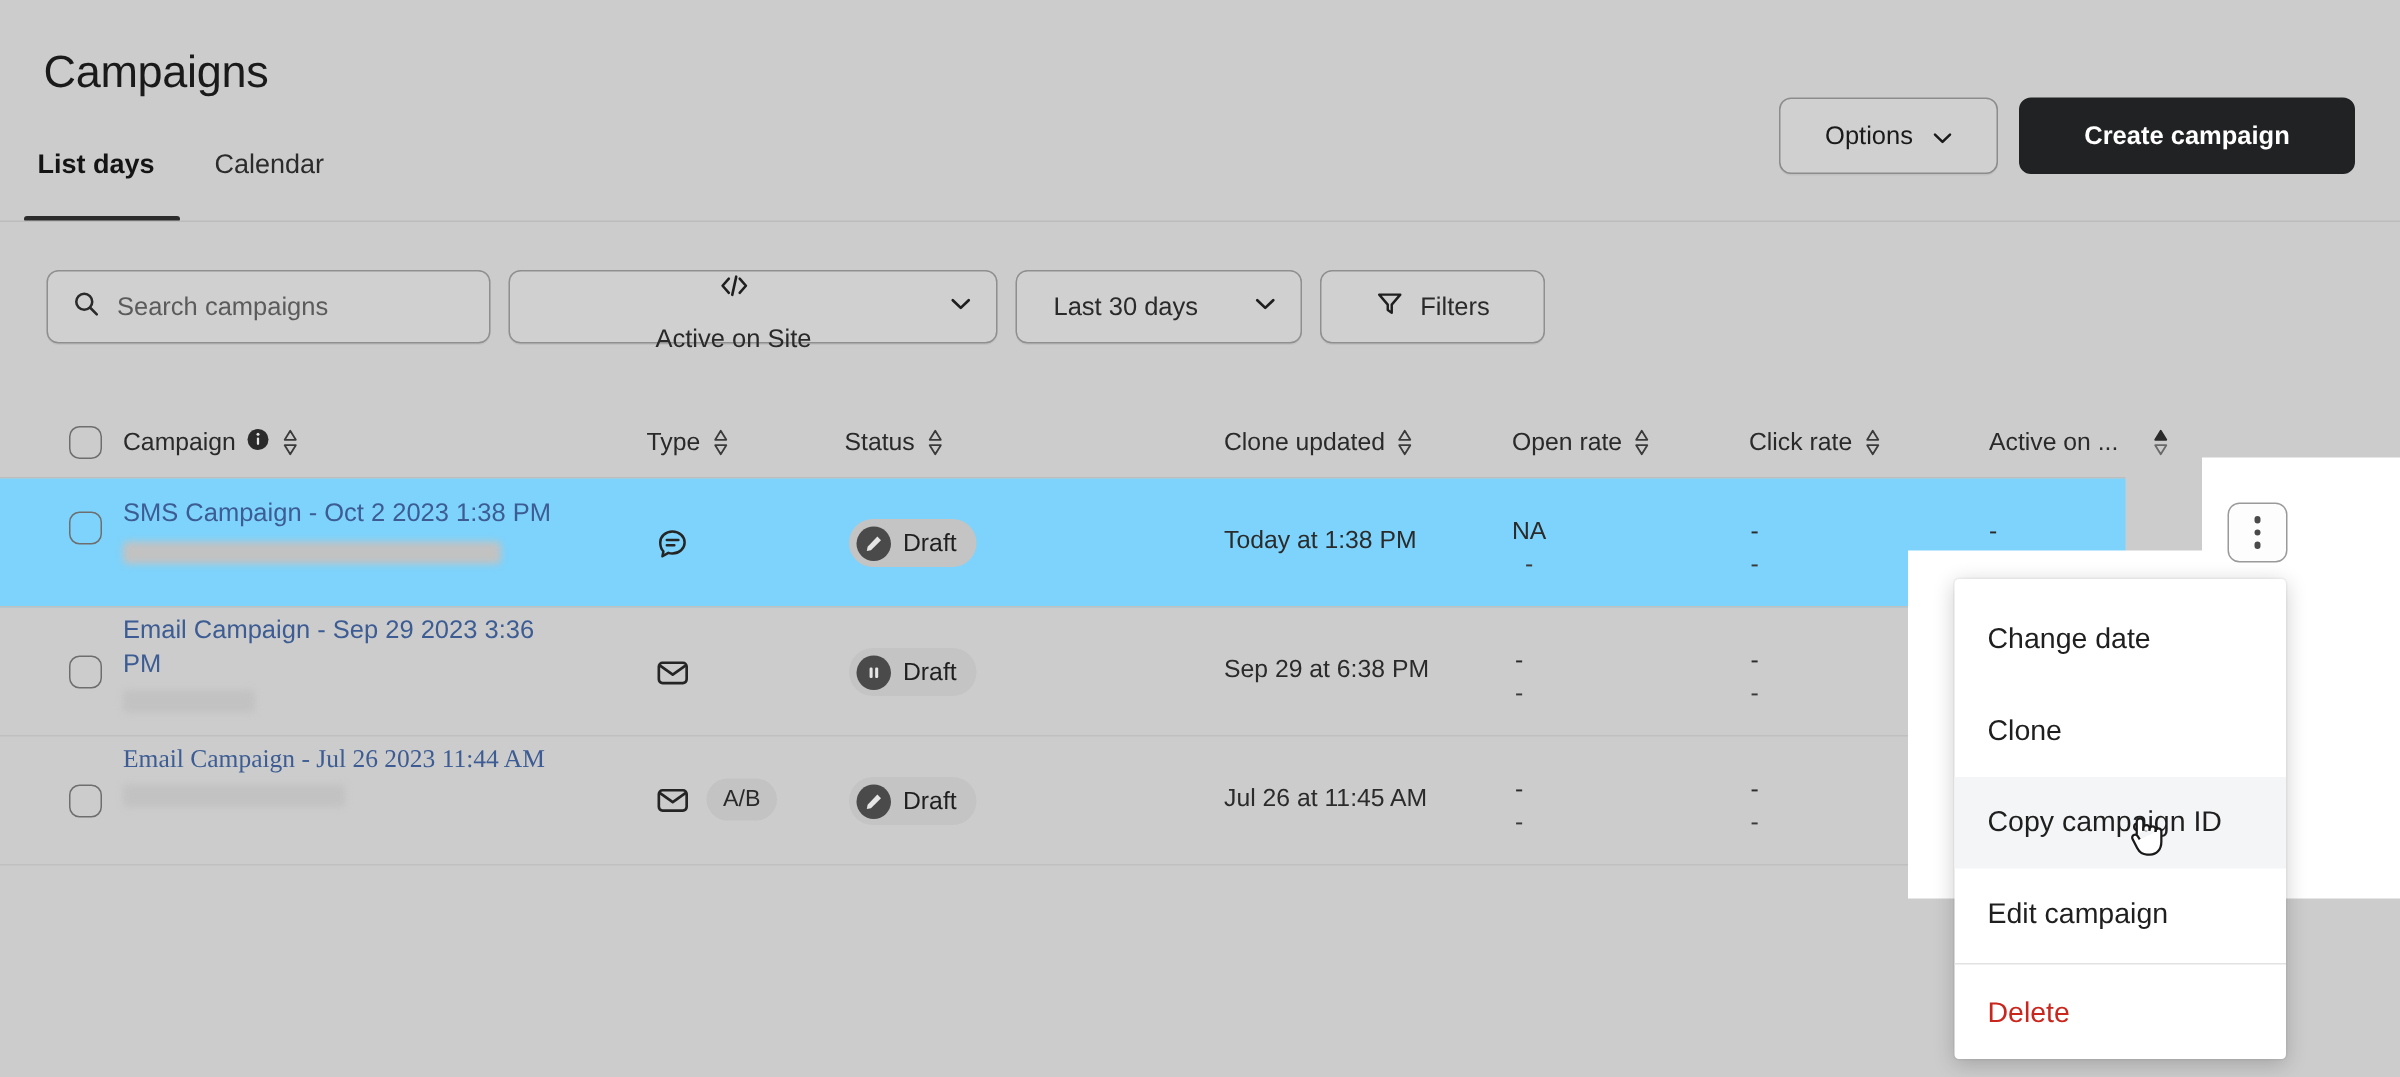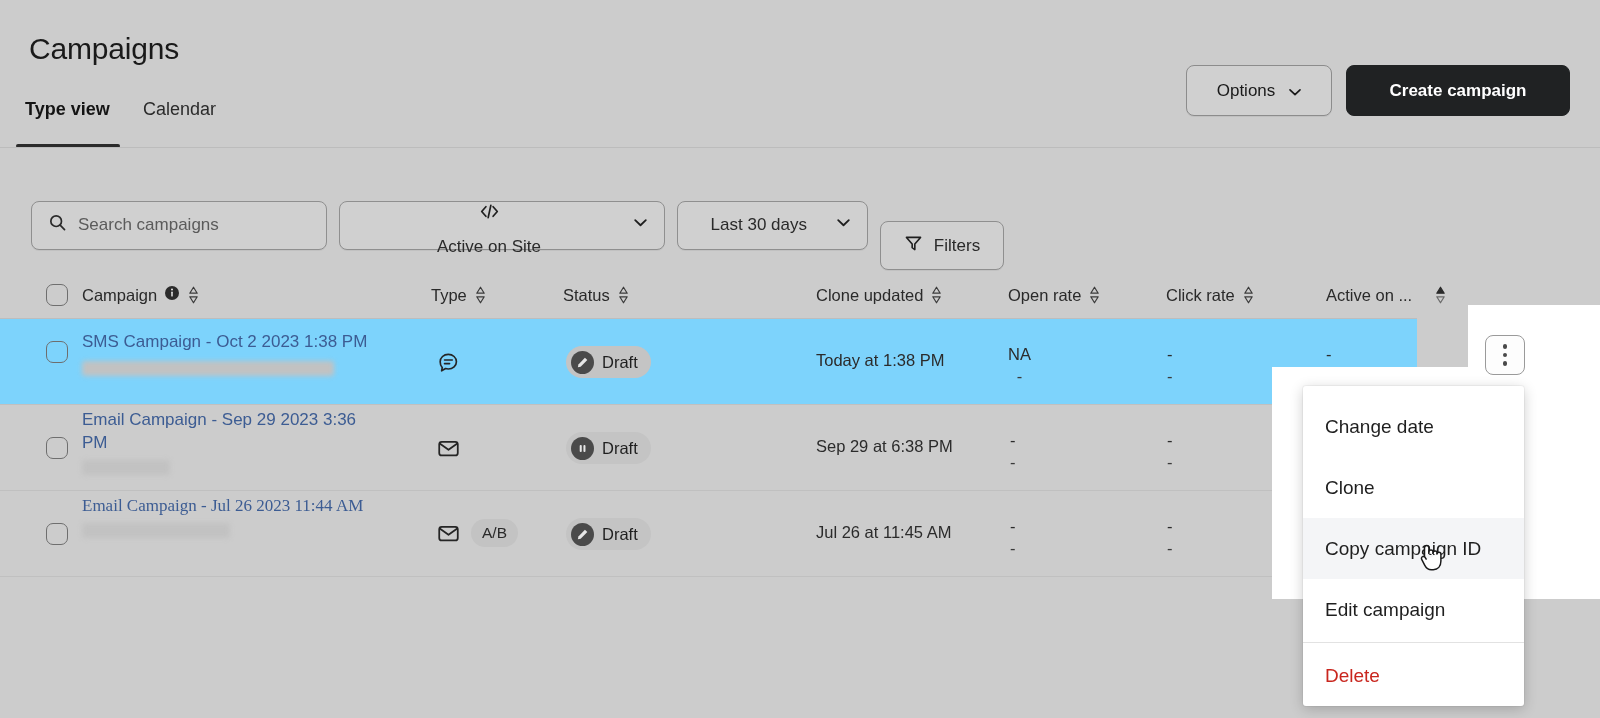--- a/index.html
+++ b/index.html
@@ -53,23 +53,23 @@
   .ctl {
     height:49px; border:1px solid #8f8f8f; border-radius:8px;
     background:#d0d0d0; display:flex; align-items:center; gap:11px;
     padding:0 16px; font-size:17px; color:#2a2a2a; cursor:pointer;
     box-shadow:0 1px 0 rgba(0,0,0,.05);
   }
   .ctl.search { width:296px; cursor:text; }
   .ctl.search .ph { color:#5b5b5b; }
   .ctl.seg { width:326px; justify-content:flex-start; position:relative; padding-right:42px;flex-direction:column; }
   .ctl.seg .chev-r { position:absolute; right:15px; top:50%; transform:translateY(-50%); }
-  .ctl.date { width:191px; justify-content:flex-end; position:relative; padding-right:60px; }
+  .ctl.date { width:191px; justify-content:center; position:relative; padding-right:60px; }
   .ctl.date .chev-r { position:absolute; right:15px; top:50%; transform:translateY(-50%); }
-  .ctl.filters { width:124px; justify-content:center;margin-top:41px; }
+  .ctl.filters { width:150px; justify-content:center; }
 
   
   .table { position:absolute; left:0; top:272px; width:1417px; }
   .thead {
     position:relative; height:47px; display:flex; align-items:center;
     border-bottom:1px solid #bdbdbd;
   }
   .th {
     position:absolute; display:flex; align-items:center; gap:7px;
     font-size:16.5px; color:#2a2a2a; white-space:nowrap; cursor:pointer;
@@ -155,21 +155,21 @@
       </span>
     </div>
     <div class="btn-create">
       <span>Create campaign</span>
     </div>
   </div>
 </div>
 
 <div class="tabs">
   <div class="tab active" style="left:25px;">
-    <span>Type view</span>
+    <span>List days</span>
   </div>
   <div class="tab" style="left:143px;">
     <span>Calendar</span>
   </div>
   <div class="tab-underline" style="left:16px; width:104px;"></div>
   <div class="tabs-rule"></div>
 </div>
 
 <div class="filterbar">
 

